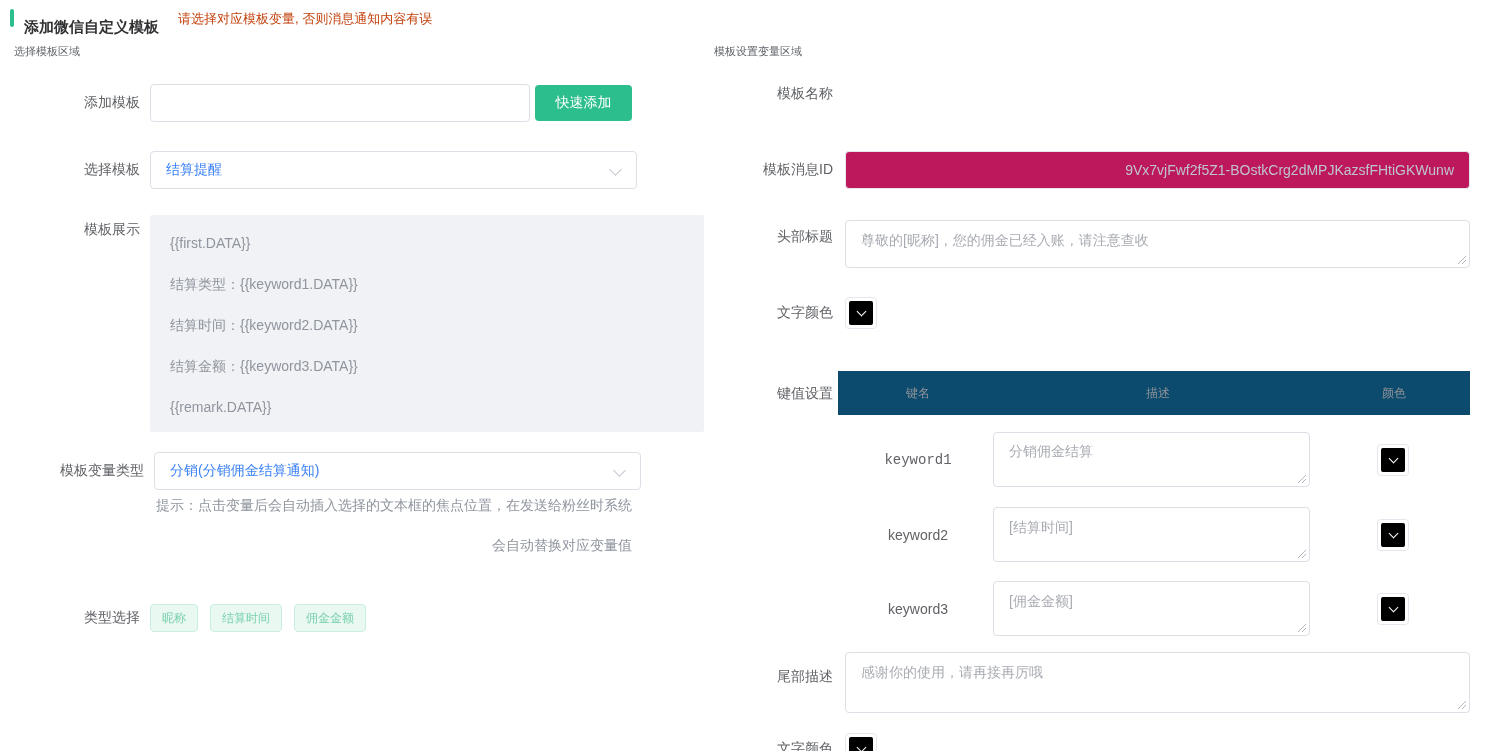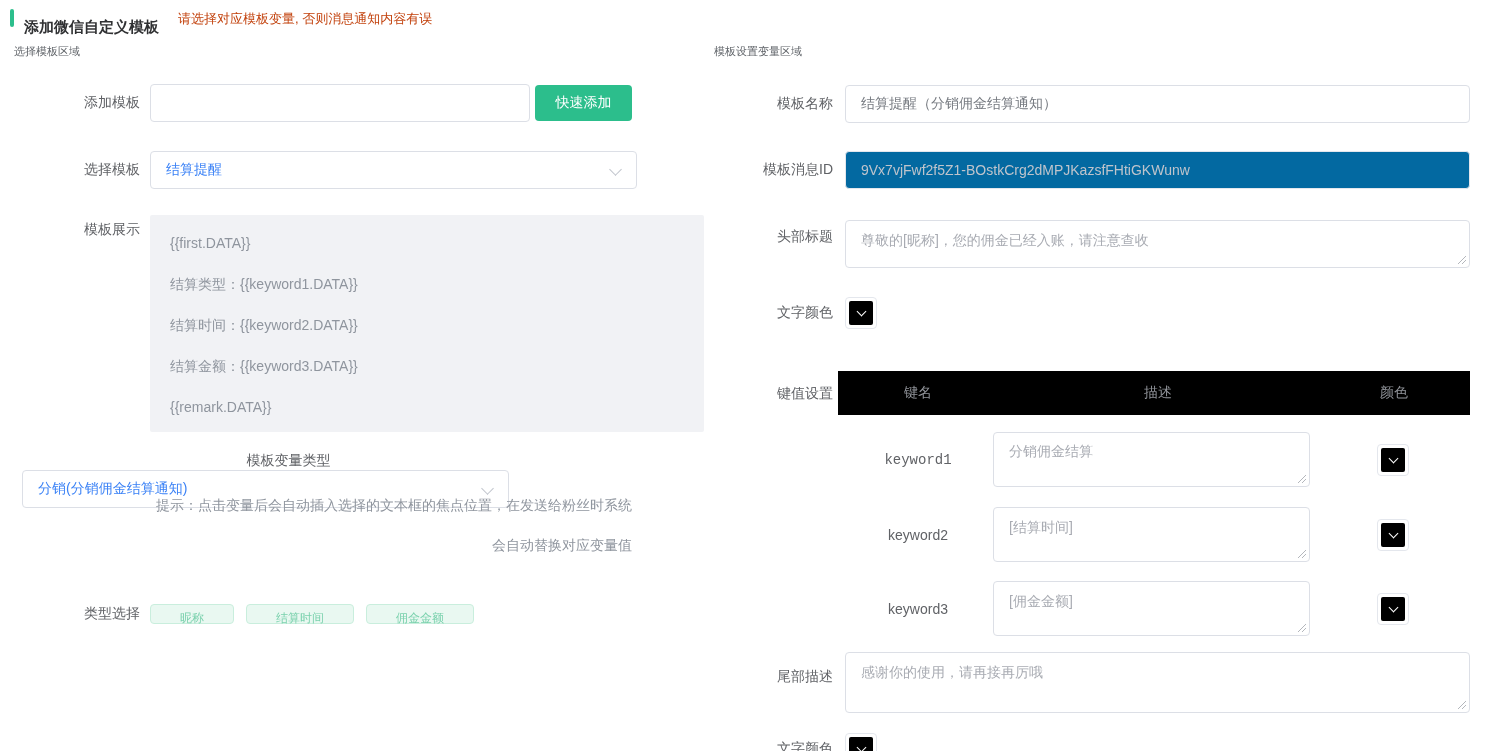--- a/index.html
+++ b/index.html
@@ -17,52 +17,52 @@
   .pg-title{position:absolute;left:24px;top:8px;font-size:15px;font-weight:700;color:#303133;}
   .pg-sub{position:absolute;left:178px;top:10px;font-size:13px;color:#c2410c;}
   .sec-title{position:absolute;font-size:11px;color:#5f6368;}
 
   
   .input,.select,.ta{
     box-sizing:border-box;border:1px solid #dcdfe6;border-radius:4px;background:#fff;
     font-size:14px;color:#3b82f6;font-family:inherit;outline:none;
   }
   input.input{padding:0 15px;height:38px;}
-  input.input.disabled{background:#0369a1;border-color:#e4e7ed;color:#bfc4cc;}
+  input.input.disabled{background:#be185d;border-color:#e4e7ed;color:#bfc4cc;text-align:right;}
   .select{display:flex;align-items:center;height:38px;padding:0 32px 0 15px;cursor:pointer;position:relative;}
   .chev-down{position:absolute;right:16px;top:13px;width:8px;height:8px;
     border-right:1.5px solid #c0c4cc;border-bottom:1.5px solid #c0c4cc;transform:rotate(45deg);}
   .btn-green{box-sizing:border-box;height:36px;margin-left:5px;width:97px;background:#2cbe8c;border:none;
     border-radius:4px;color:#fff;font-size:14px;font-family:inherit;cursor:pointer;}
 
   
   .preview{position:absolute;left:150px;top:215px;width:554px;height:217px;box-sizing:border-box;
     background:#f1f2f5;border-radius:2px;padding:8px 20px;color:#8f959e;font-size:14px;}
   .preview div{line-height:41px;}
 
   .hint{position:absolute;left:150px;top:485px;width:482px;line-height:40px;color:#8f959e;font-size:14px;text-align:right;}
 
-  .tag{height:20px;line-height:26px;box-sizing:border-box;padding:0 29px;margin-right:12px;
+  .tag{height:28px;line-height:26px;box-sizing:border-box;padding:0 11px;margin-right:12px;
     background:#e9f8f1;border:1px solid #c9eedd;border-radius:4px;color:#7ad1ad;font-size:12px;cursor:pointer;}
 
   
   .ta-wrap{position:absolute;}
   .ta-wrap .ta{width:100%;height:100%;resize:none;padding:8px 15px;color:#a8abb2;line-height:1.6;display:block;}
   .resize-icon{position:absolute;right:3px;bottom:3px;pointer-events:none;line-height:0;}
 
   
   .color-btn{width:32px;height:32px;box-sizing:border-box;background:#fff;border:1px solid #e4e7ed;border-radius:4px;
     display:flex;align-items:center;justify-content:center;cursor:pointer;flex:none;}
   .swatch{width:24px;height:24px;background:#000;border-radius:2px;display:flex;align-items:center;justify-content:center;}
   .chev-white{width:6px;height:6px;border-right:1.6px solid #fff;border-bottom:1.6px solid #fff;
     transform:rotate(45deg);margin-top:-3px;}
 
   
-  .kv-header{position:absolute;left:838px;top:371px;width:632px;height:44px;background:#000000;
-    display:flex;align-items:center;color:#909399;font-size:14px;}
+  .kv-header{position:absolute;left:838px;top:371px;width:632px;height:44px;background:#0c4a6e;
+    display:flex;align-items:center;color:#909399;font-size:12px;}
   .kv-c1{width:160px;text-align:center;}
   .kv-c2{width:320px;text-align:center;}
   .kv-c3{flex:1;text-align:center;}
   .kv-row{position:absolute;left:838px;width:632px;height:55px;}
   .kv-key{position:absolute;left:0;top:0;width:160px;height:55px;display:flex;align-items:center;
     justify-content:center;color:#606266;}
   .kv-ta{left:155px;top:0;width:317px;height:55px;}
   .kv-color{position:absolute;left:539px;top:12px;}
 </style>
 </head>
@@ -92,21 +92,21 @@
   <span class="lbl lp-lbl">模板展示</span>
 </div>
 <div class="preview">
   <div>{{first.DATA}}</div>
   <div>结算类型：{{keyword1.DATA}}</div>
   <div>结算时间：{{keyword2.DATA}}</div>
   <div>结算金额：{{keyword3.DATA}}</div>
   <div>{{remark.DATA}}</div>
 </div>
 
-<div class="row" style="left:12px;top:452px;flex-direction:column;">
+<div class="row" style="left:4px;top:452px;">
   <span class="lbl lp-lbl">模板变量类型</span>
   <div class="select" style="width:487px;margin-left:10px;">
     <span>分销(分销佣金结算通知)</span>
     <span class="chev-down"></span>
   </div>
 </div>
 
 <div class="hint">提示：点击变量后会自动插入选择的文本框的焦点位置，在发送给粉丝时系统会自动替换对应变量值</div>
 
 <div class="row" style="left:0;top:604px;">
@@ -114,21 +114,20 @@
   <span style="width:10px;flex:none;"></span>
   <span class="tag">昵称</span>
   <span class="tag">结算时间</span>
   <span class="tag">佣金金额</span>
 </div>
 
 <div class="sec-title" style="left:714px;top:44px;">模板设置变量区域</div>
 
 <div class="row" style="left:694px;top:85px;">
   <span class="lbl rp-lbl">模板名称</span>
-  <input class="input" style="width: 625px; margin-left: 12px; color: rgb(118, 122, 128);" type="text" value="结算提醒（分销佣金结算通知）">
 </div>
 
 <div class="row" style="left:694px;top:151px;">
   <span class="lbl rp-lbl">模板消息ID</span>
   <input class="input disabled" style="width: 625px; margin-left: 12px;" type="text" disabled="" value="9Vx7vjFwf2f5Z1-BOstkCrg2dMPJKazsfFHtiGKWunw">
 </div>
 
 <div class="row" style="left:694px;top:228px;">
   <span class="lbl rp-lbl">头部标题</span>
 </div>

